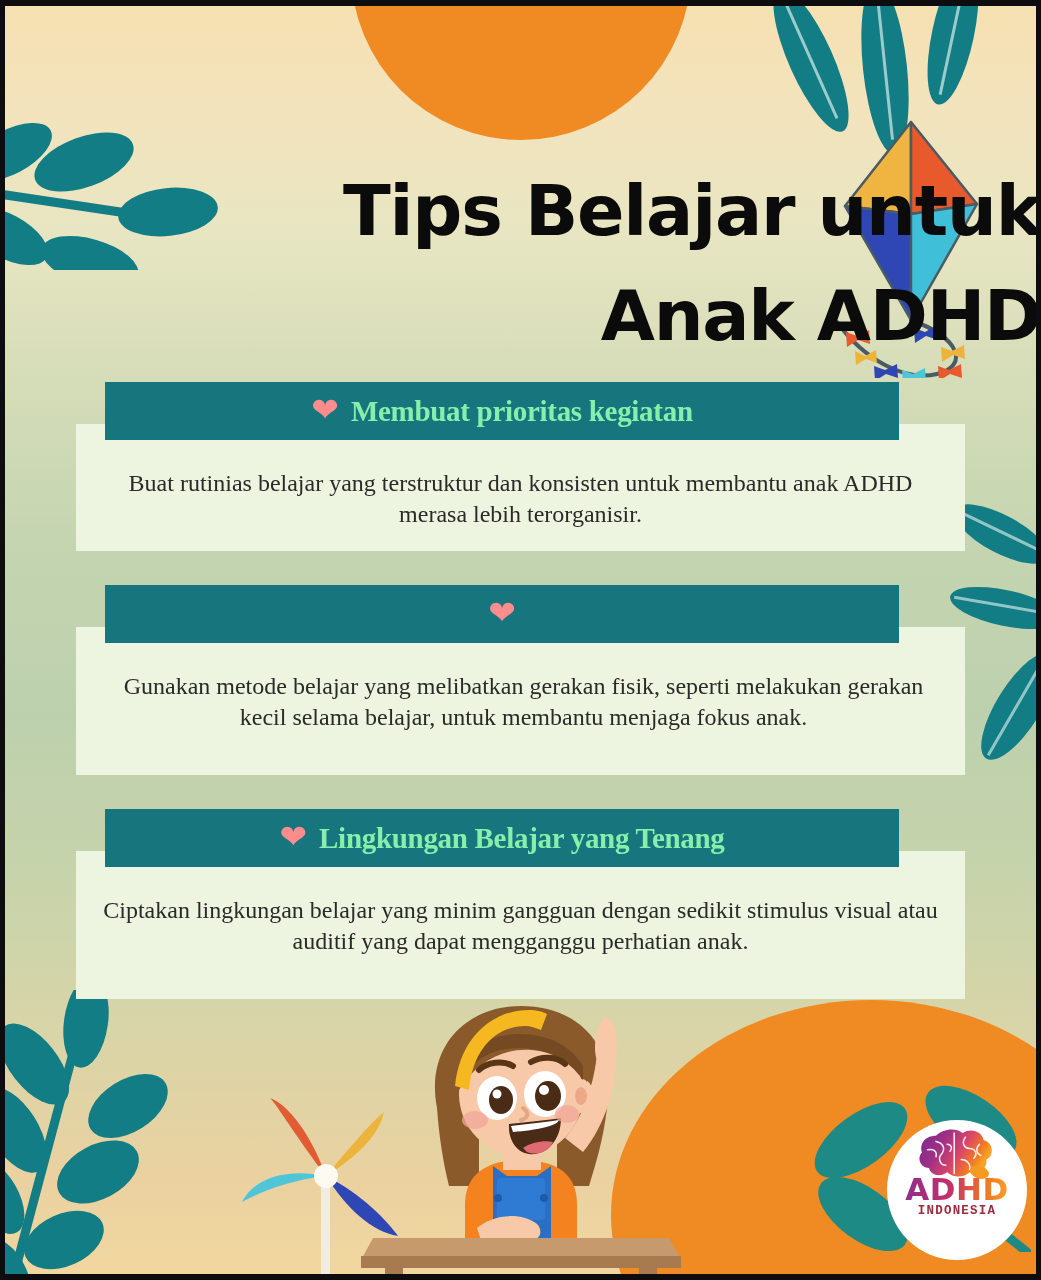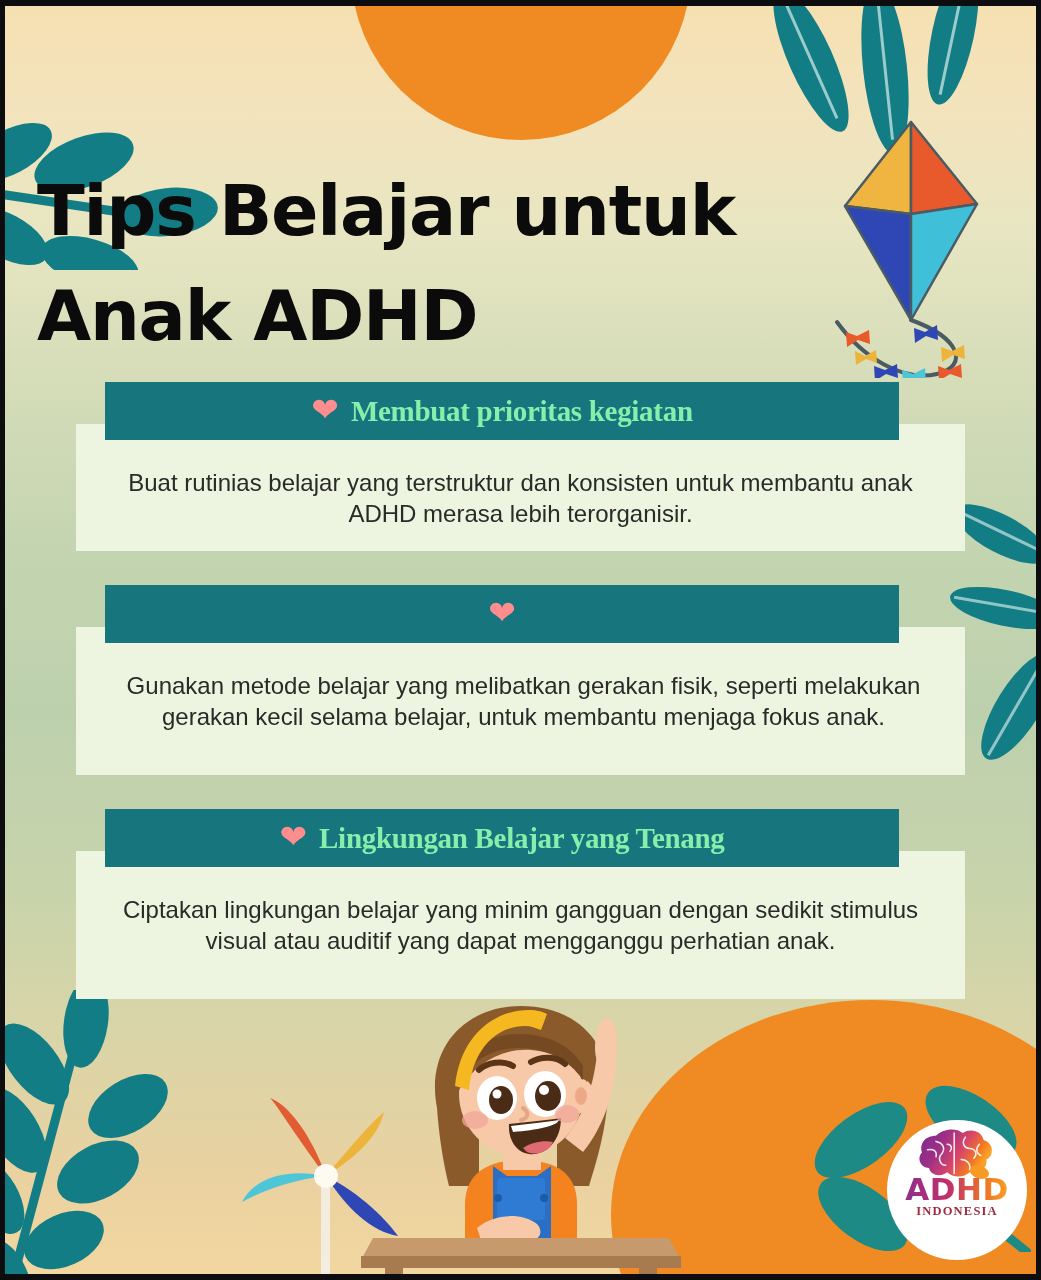--- a/index.html
+++ b/index.html
@@ -51,21 +51,21 @@
   .kite-wrap { position:absolute; right:42px; top:108px; width:170px; height:270px; z-index:3; }
 
   
   .pinwheel-wrap { position:absolute; left:226px; bottom:0px; width:200px; height:200px; z-index:4; }
 
   
   .girl-wrap { position:absolute; left:50%; transform:translateX(-50%); bottom:0; width:340px; height:290px; z-index:5; }
 
   
   .title {
-    position:absolute; top:176px; left:0; width:1041px; text-align:left;
+    position:absolute; top:176px; left:0; width:1041px; text-align:right;
     z-index:20; color:#0b0b0b;
     font-family:"DejaVu Sans", sans-serif;
     font-weight:bold; font-size:70px; line-height:1.02;
     letter-spacing:-1.2px;
     padding-left:37px;
   }
   .title .l1 { display:block; }
   .title .l2 { display:block;margin-top:34px; }
 
   
@@ -85,21 +85,21 @@
     font-size:29px; letter-spacing:-0.3px; white-space:nowrap;text-align:center;
   }
   .card-body {
     position:relative; z-index:2;
     margin:0 76px 0 76px;
     background:#edf4df;
     padding:44px 26px 22px 26px;
     margin-top:-16px;
     text-align:center;
     color:#2a2a28;
-    font-family:Liberation Sans, sans-serif;
+    font-family:Liberation Serif, serif;
     font-size:24px; line-height:1.28; font-weight:400;
   }
   .card-1 .card-head { margin-right:142px; }
   .card-2 .card-head { margin-right:142px; }
   .card-3 .card-head { margin-right:142px; }
   .card-1 .card-body { min-height:110px; }
   .card-2 .card-body { min-height:148px;padding-left:32px; }
   .card-3 .card-body { min-height:148px; }
 
   
@@ -112,21 +112,21 @@
   }
   .logo-brain { width:84px; height:56px; }
   .logo-adhd {
     font-family:"DejaVu Sans", sans-serif; font-weight:bold;
     font-size:31px; line-height:1;
     background:linear-gradient(90deg,#8e2f8b 0%, #c2306a 42%, #f07a22 80%, #f9a227 100%);
     -webkit-background-clip:text; background-clip:text; color:transparent;
     margin-top:-8px; letter-spacing:0.5px;
   }
   .logo-indonesia {
-    font-family:Liberation Serif, serif; font-weight:bold;
+    font-family:Liberation Mono, monospace; font-weight:bold;
     font-size:12.5px; color:#9d2b3e; letter-spacing:1.2px; margin-top:-1px;
   }
 </style>
 </head>
 <body>
 
 <div id="poster">
 
   <div class="sun"></div>
   <div class="blob-orange"></div>

